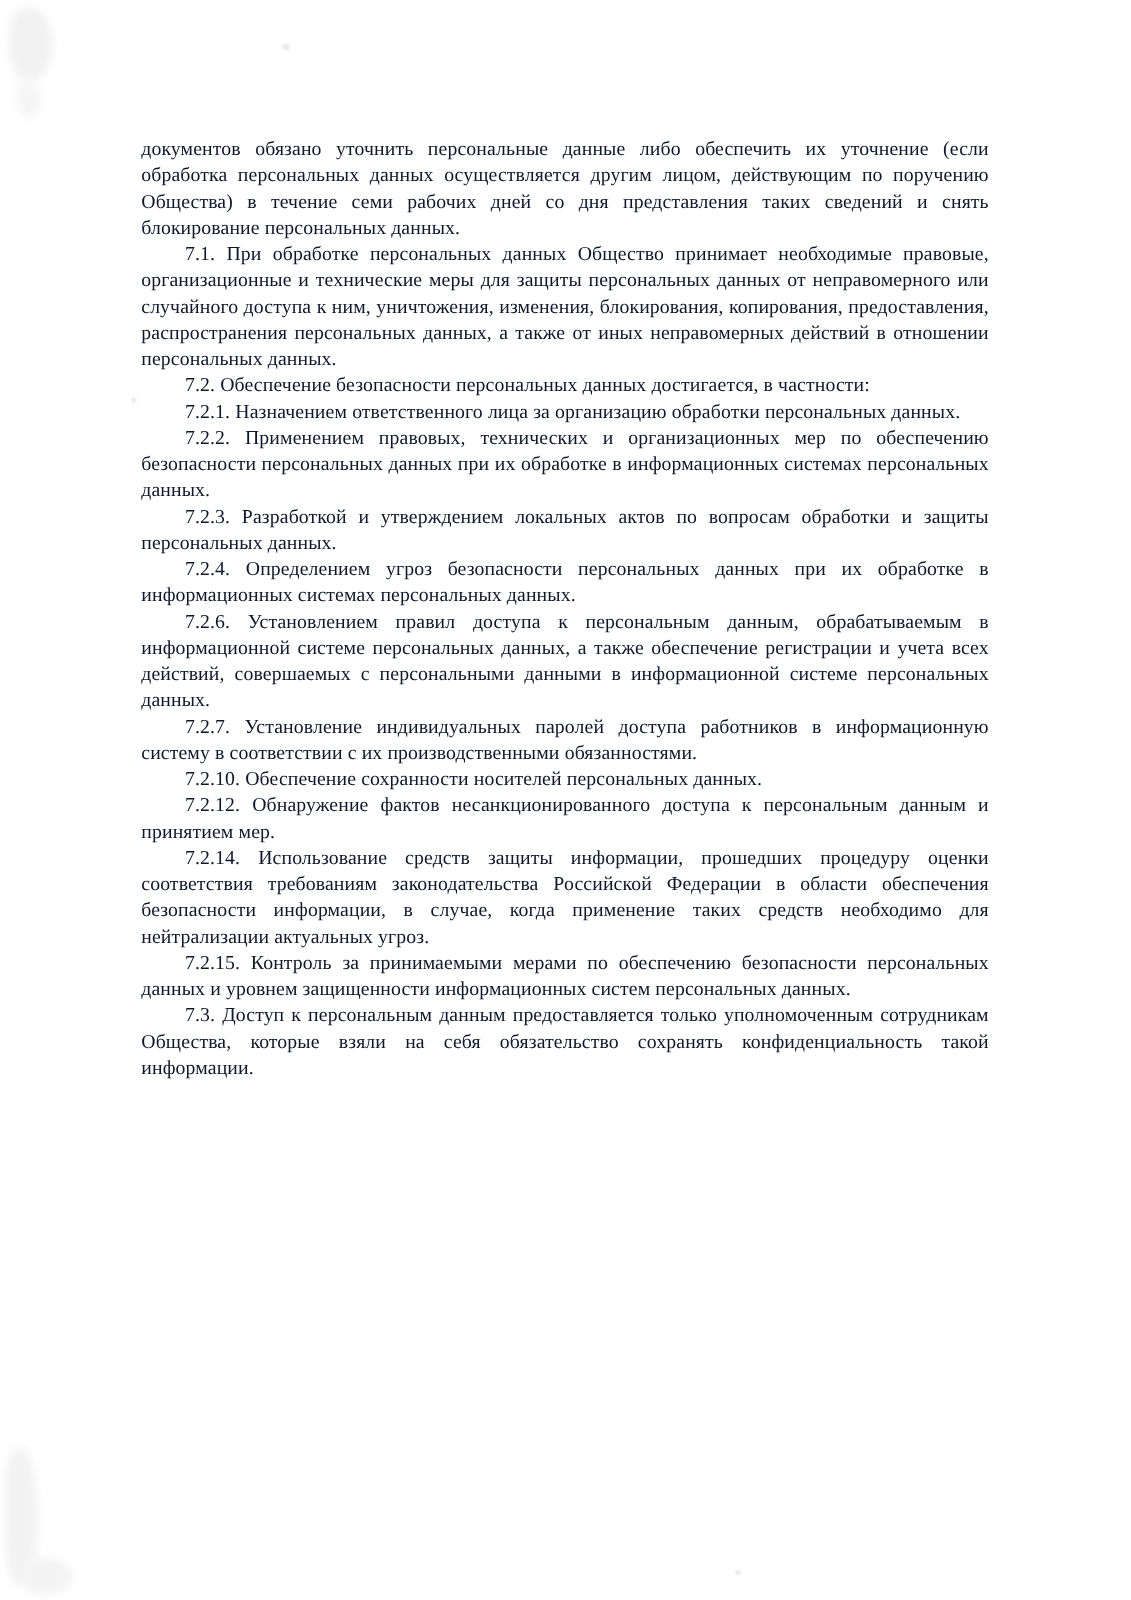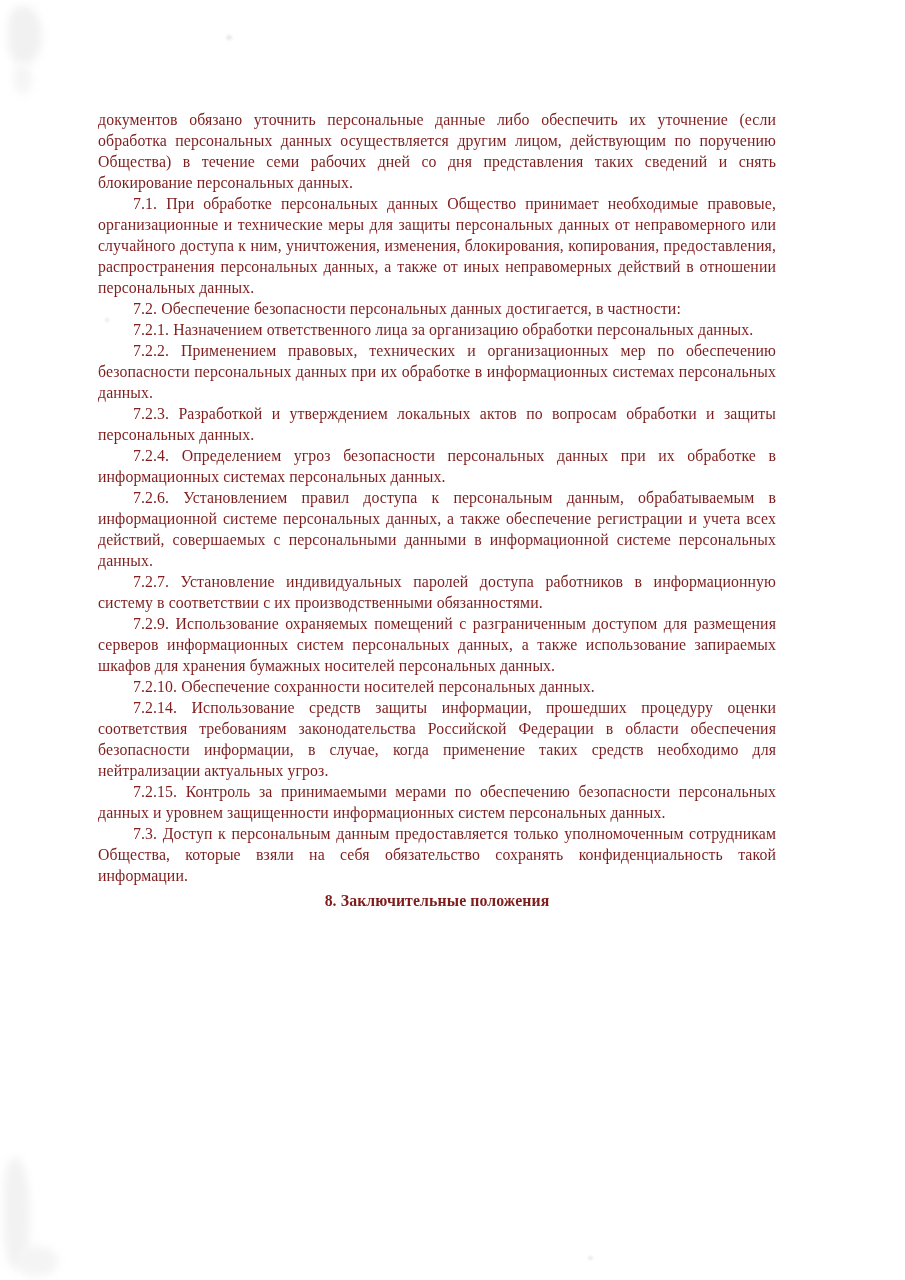--- a/index.html
+++ b/index.html
@@ -10,24 +10,24 @@
   .page {
     position: relative;
     width: 905px;
     height: 1280px;
     background: #ffffff;
     overflow: hidden;
     font-family: "Liberation Serif", "DejaVu Serif", serif;
   }
   .doc-body {
     position: absolute;
-    left: 98px;
+    left: 113px;
     top: 109px;
     width: 678px;
-    color: #7f1d1d;
+    color: #0f172a;
     font-size: 15.8px;
     line-height: 21px;
     text-align: justify;
     letter-spacing: 0.1px;
   }
   .doc-body p {
     margin: 0;
     text-indent: 35px;
   }
   .doc-body p.no-indent {
@@ -77,20 +77,19 @@
   <div class="doc-body">
       <p class="no-indent">документов обязано уточнить персональные данные либо обеспечить их уточнение (если обработка персональных данных осуществляется другим лицом, действующим по поручению Общества) в течение семи рабочих дней со дня представления таких сведений и снять блокирование персональных данных.</p>
       <p class="">7.1. При обработке персональных данных Общество принимает необходимые правовые, организационные и технические меры для защиты персональных данных от неправомерного или случайного доступа к ним, уничтожения, изменения, блокирования, копирования, предоставления, распространения персональных данных, а также от иных неправомерных действий в отношении персональных данных.</p>
       <p class="">7.2. Обеспечение безопасности персональных данных достигается, в частности:</p>
       <p class="">7.2.1. Назначением ответственного лица за организацию обработки персональных данных.</p>
       <p class="">7.2.2. Применением правовых, технических и организационных мер по обеспечению безопасности персональных данных при их обработке в информационных системах персональных данных.</p>
       <p class="">7.2.3. Разработкой и утверждением локальных актов по вопросам обработки и защиты персональных данных.</p>
       <p class="">7.2.4. Определением угроз безопасности персональных данных при их обработке в информационных системах персональных данных.</p>
       <p class="">7.2.6. Установлением правил доступа к персональным данным, обрабатываемым в информационной системе персональных данных, а также обеспечение регистрации и учета всех действий, совершаемых с персональными данными в информационной системе персональных данных.</p>
       <p class="">7.2.7. Установление индивидуальных паролей доступа работников в информационную систему в соответствии с их производственными обязанностями.</p>
-      <p class="">7.2.9. Использование охраняемых помещений с разграниченным доступом для размещения серверов информационных систем персональных данных, а также использование запираемых шкафов для хранения бумажных носителей персональных данных.</p>
       <p class="">7.2.10. Обеспечение сохранности носителей персональных данных.</p>
+      <p class="">7.2.12. Обнаружение фактов несанкционированного доступа к персональным данным и принятием мер.</p>
       <p class="">7.2.14. Использование средств защиты информации, прошедших процедуру оценки соответствия требованиям законодательства Российской Федерации в области обеспечения безопасности информации, в случае, когда применение таких средств необходимо для нейтрализации актуальных угроз.</p>
       <p class="">7.2.15. Контроль за принимаемыми мерами по обеспечению безопасности персональных данных и уровнем защищенности информационных систем персональных данных.</p>
       <p class="">7.3. Доступ к персональным данным предоставляется только уполномоченным сотрудникам Общества, которые взяли на себя обязательство сохранять конфиденциальность такой информации.</p>
-      <p class="heading">8. Заключительные положения</p>
     </div>
 </div>
 
 </body></html>

